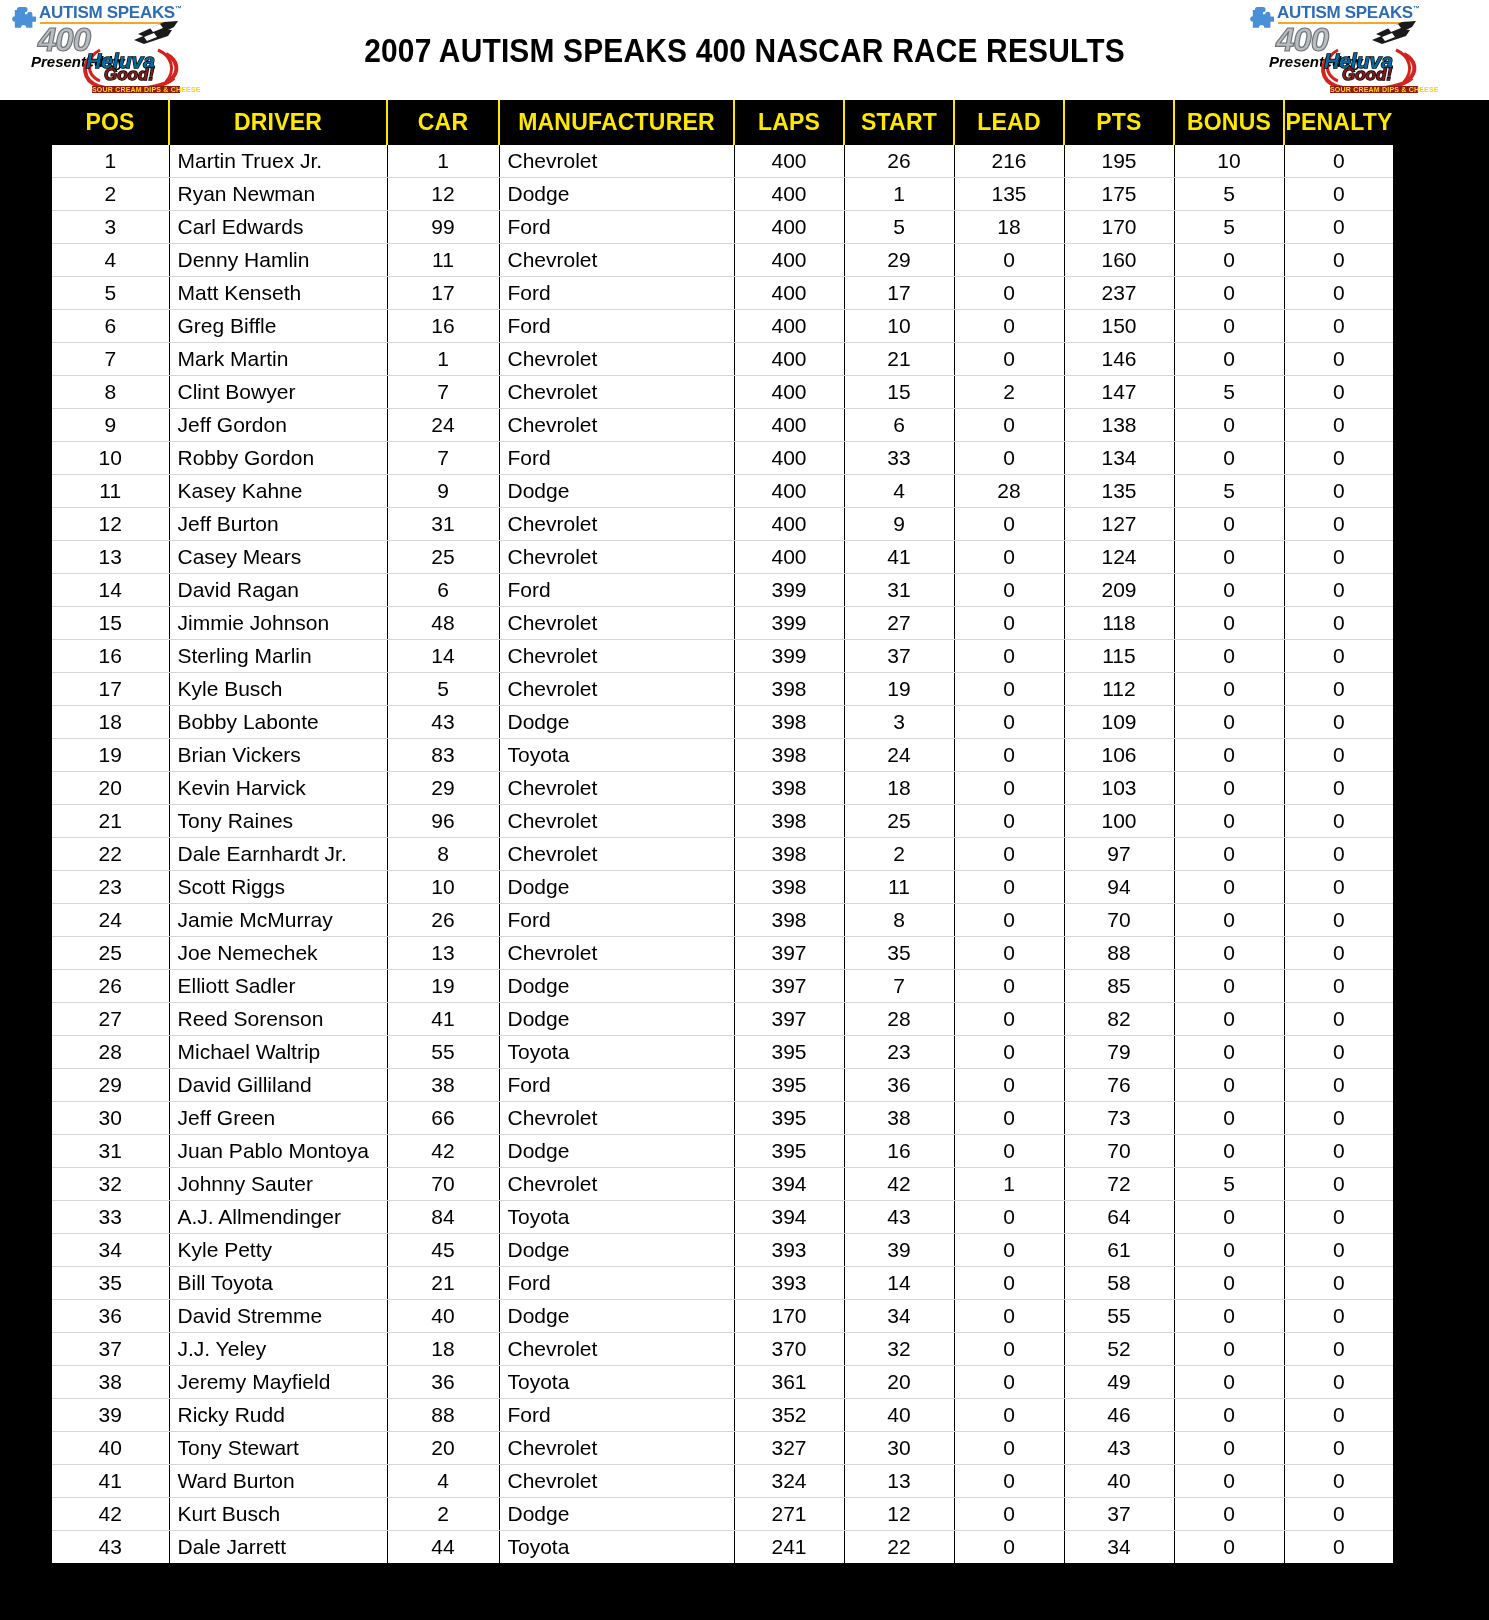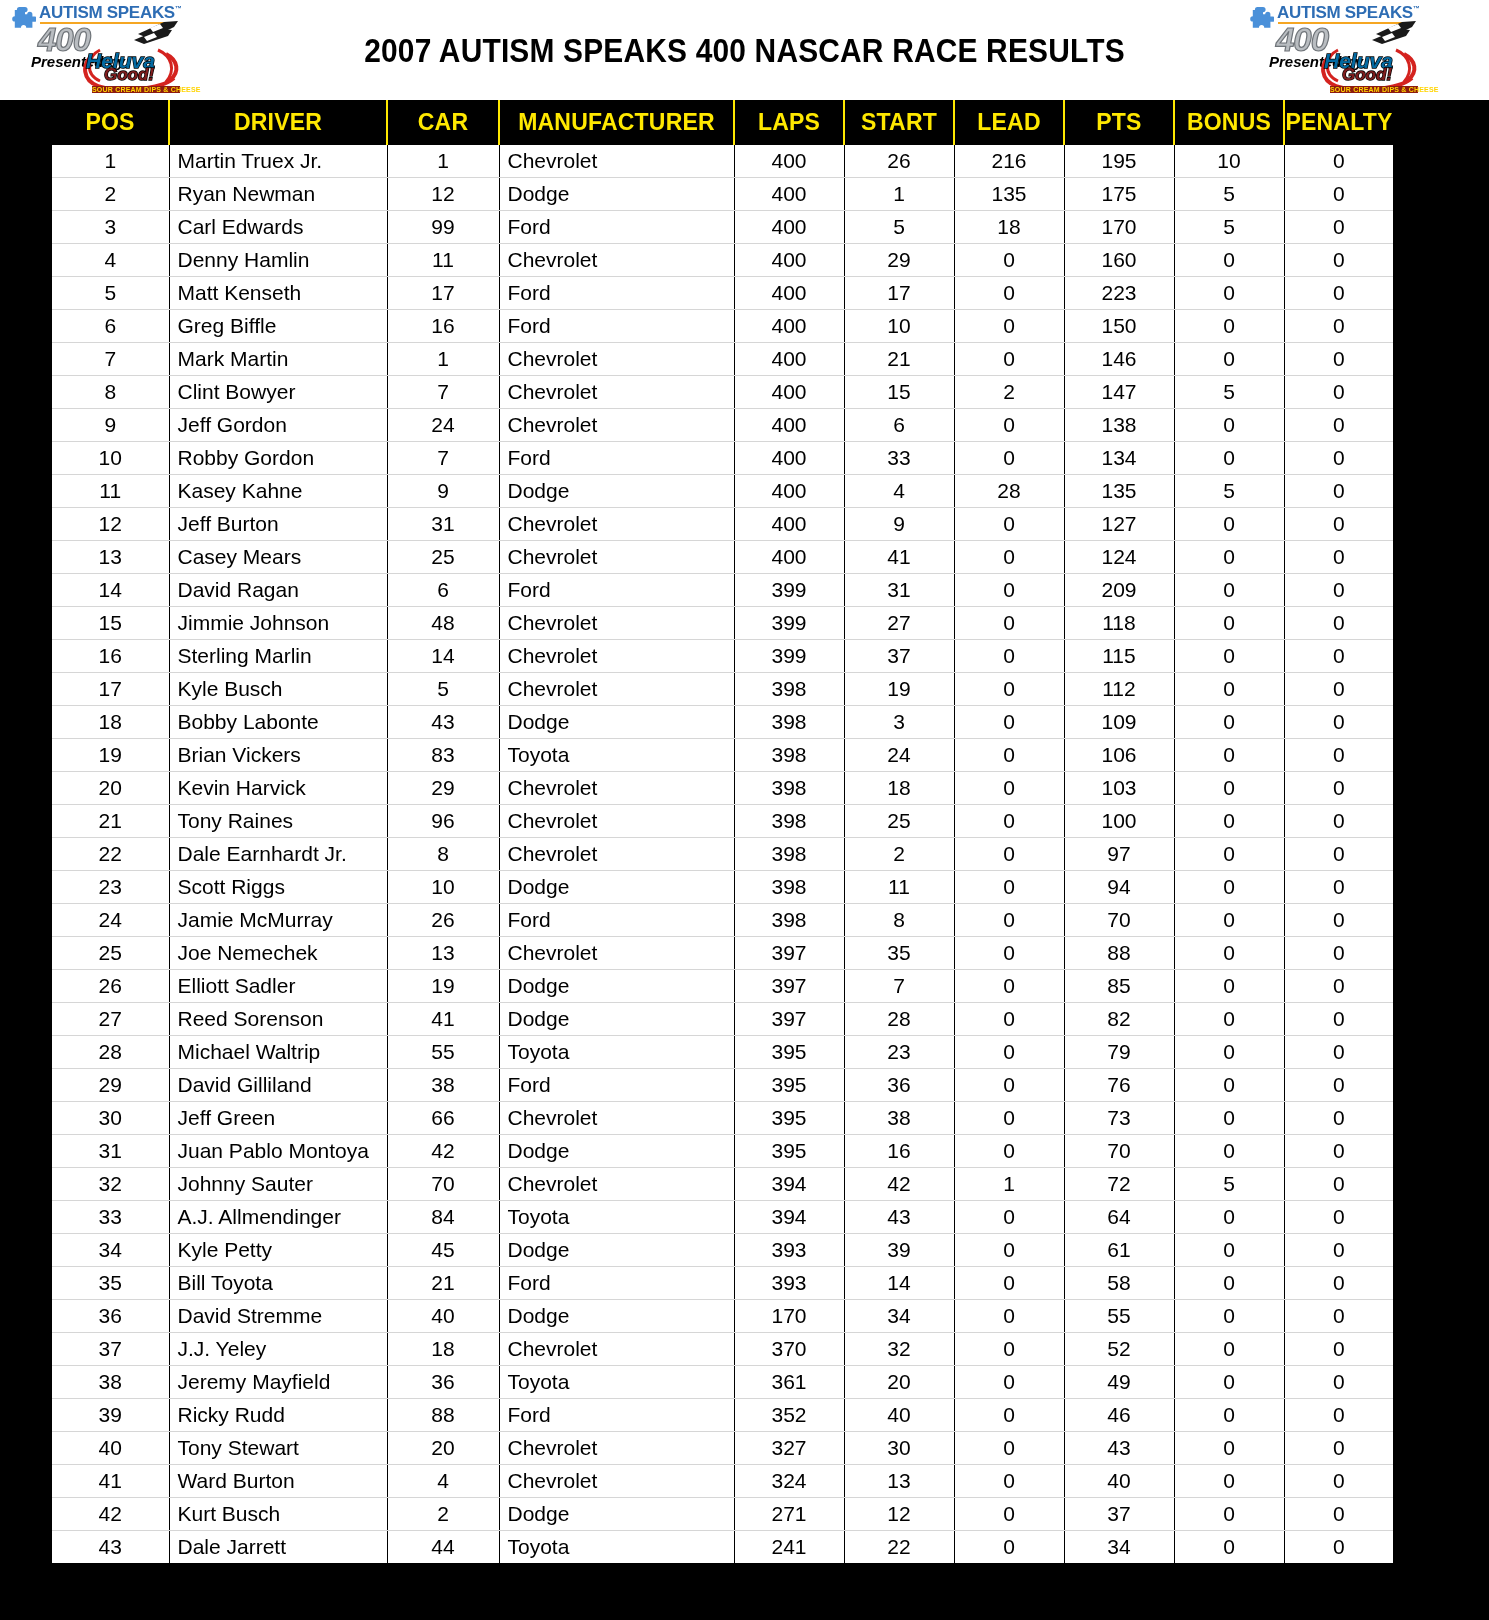--- a/index.html
+++ b/index.html
@@ -369,21 +369,21 @@
             <td class="c">0</td>
           </tr>
           <tr>
             <td class="c">5</td>
             <td class="l">Matt Kenseth</td>
             <td class="c">17</td>
             <td class="l">Ford</td>
             <td class="c">400</td>
             <td class="c">17</td>
             <td class="c">0</td>
-            <td class="c">223</td>
+            <td class="c">237</td>
             <td class="c">0</td>
             <td class="c">0</td>
           </tr>
           <tr>
             <td class="c">6</td>
             <td class="l">Greg Biffle</td>
             <td class="c">16</td>
             <td class="l">Ford</td>
             <td class="c">400</td>
             <td class="c">10</td>

